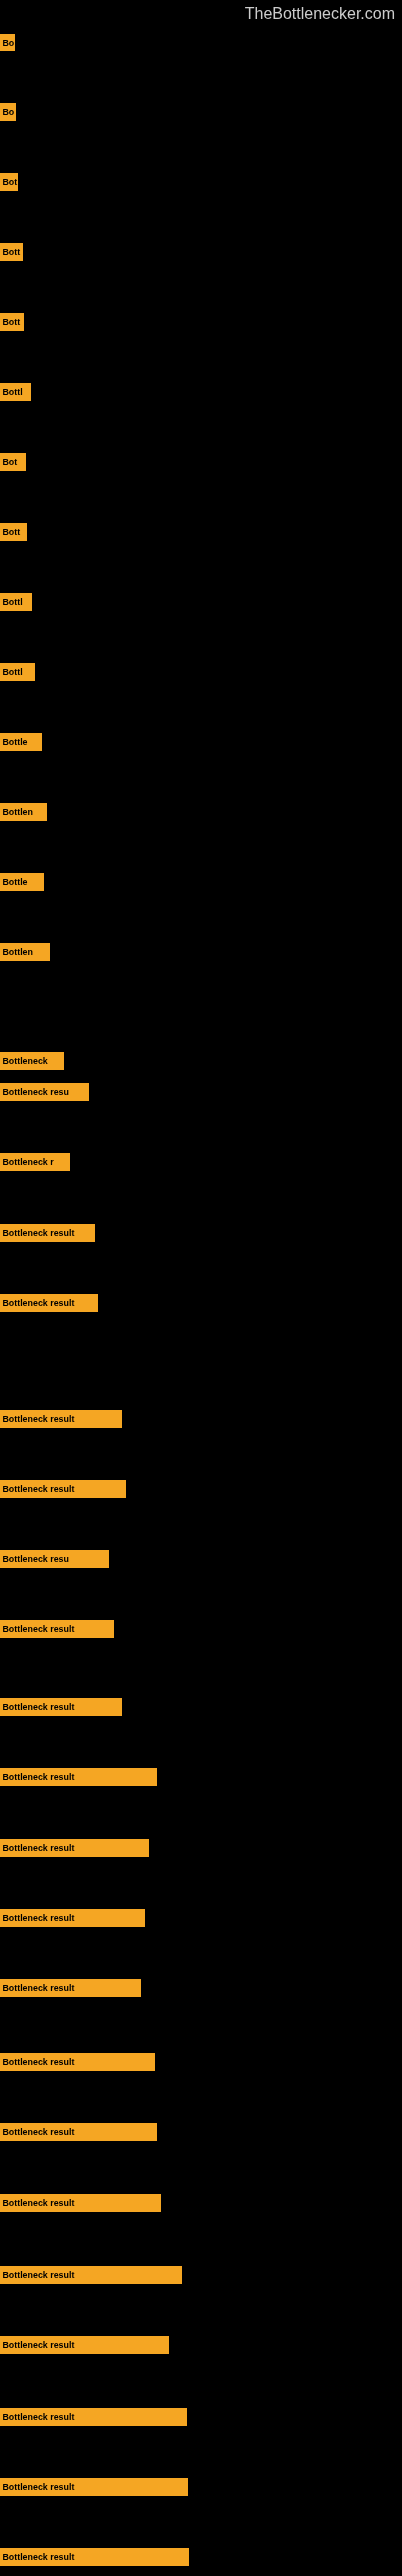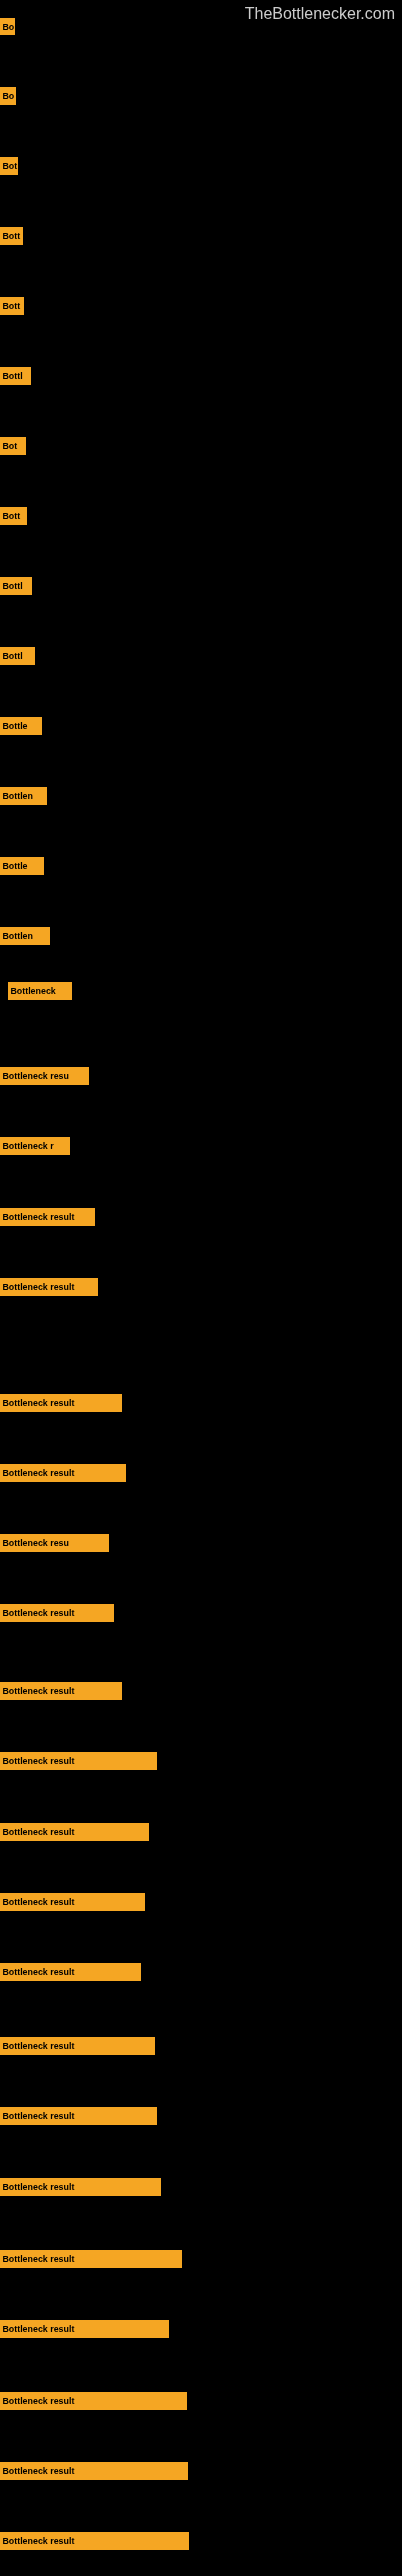--- a/index.html
+++ b/index.html
@@ -26,20 +26,21 @@
       background: #f5a623;
       color: #000;
       font-size: 8.9px;
       font-weight: bold;
       white-space: nowrap;
       overflow: hidden;
       padding: 1.6px 2.4px;
       display: flex;
       align-items: center;
       height: 17.7px;
+      margin-top: 16px;
     }
   </style>
 </head>
 <body>
 
 <span class="site-title">TheBottlenecker.com</span>
 
 <div id="bars-wrapper">
     <div class="bar-container" style="top: 17.7px; left: 0px;">
       <div class="bar" style="width: 14.5px;">Bo</div>
@@ -76,21 +77,21 @@
     </div>
     <div class="bar-container" style="top: 787px; left: 0px;">
       <div class="bar" style="width: 47px;">Bottlen</div>
     </div>
     <div class="bar-container" style="top: 857px; left: 0px;">
       <div class="bar" style="width: 44px;">Bottle</div>
     </div>
     <div class="bar-container" style="top: 927px; left: 0px;">
       <div class="bar" style="width: 50px;">Bottlen</div>
     </div>
-    <div class="bar-container" style="top: 982px; left: 0px; padding-left: 8px;">
+    <div class="bar-container" style="top: 1036px; left: 0px;">
       <div class="bar" style="width: 64px;">Bottleneck</div>
     </div>
     <div class="bar-container" style="top: 1067px; left: 0px;">
       <div class="bar" style="width: 89px;">Bottleneck resu</div>
     </div>
     <div class="bar-container" style="top: 1137px; left: 0px;">
       <div class="bar" style="width: 70px;">Bottleneck r</div>
     </div>
     <div class="bar-container" style="top: 1208px; left: 0px;">
       <div class="bar" style="width: 95px;">Bottleneck result</div>

